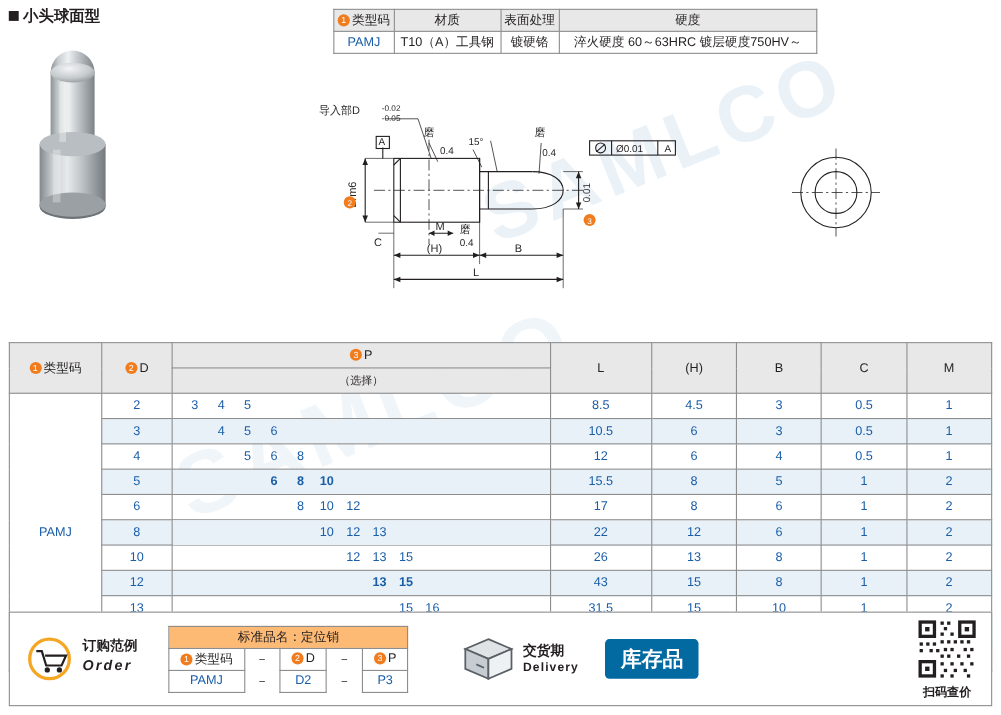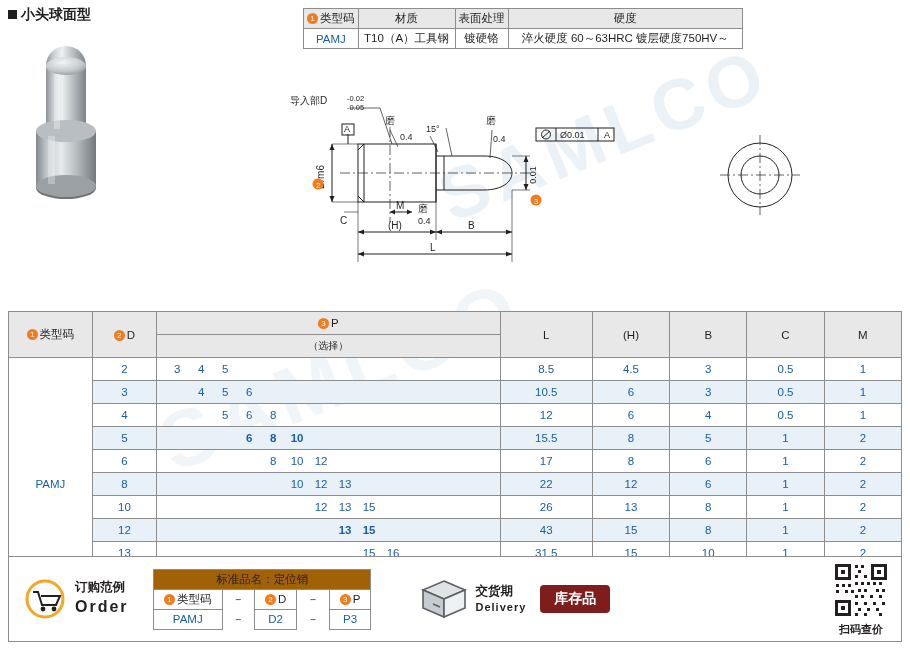--- a/index.html
+++ b/index.html
@@ -63,31 +63,31 @@
   .main-table tbody tr.alt td { background:#e8f1f8; }
   .p-cell { position:relative; }
   .p-cell span { display:inline-block; width:24px; text-align:center; }
 
   
   .footer { position:absolute; left:8px; top:556px; width:894px; height:86px; border:1px solid #8d8d8d; background:#fff; }
   .footer-inner { display:flex; height:100%; align-items:center; }
   .order-box { display:flex; align-items:flex-start; padding-left:12px; width:140px; }
   .cart-icon { width:48px; height:40px; }
   .order-label { margin-left:6px; font-size:12.5px; font-weight:bold; line-height:1.35; color:#231f20; }
-  .order-label .en { font-size:16px; letter-spacing:2px; font-weight:bold; }
+  .order-label .en { font-size:13px; letter-spacing:2px; font-weight:bold;font-style:italic; }
   .order-table { border-collapse:collapse; margin-left:4px; }
   .order-table td { border:1px solid #8d8d8d; font-size:11.5px; text-align:center; height:20px; padding:1px 10px; }
-  .order-table .hdr { background:#a16207; }
+  .order-table .hdr { background:#fdba74; }
   .order-table .blue { color:#1a5ea8; }
   .dash-col { border:none !important; width:14px; }
   .delivery { display:flex; align-items:center; margin-left:48px; }
   .box-icon { width:50px; height:44px; }
   .deliv-label { margin-left:6px; font-size:12.5px; font-weight:bold; line-height:1.35; }
   .deliv-label .en { font-size:11px; letter-spacing:1px; }
-  .stock-btn { margin-left:14px; background:#7f1d1d; color:#fff; font-size:14px; font-weight:bold;
+  .stock-btn { margin-left:24px; background:#0369a1; color:#fff; font-size:19px; font-weight:bold;
      padding:5px 14px; border-radius:4px; }
   .qr-wrap { margin-left:auto; margin-right:12px; text-align:center;font-weight:bold; }
   .qr { width:56px; height:56px; }
   .qr-text { font-size:11px; margin-top:1px; color:#231f20; }
 </style>
 </head>
 <body>
 
 <div class="page">
 

